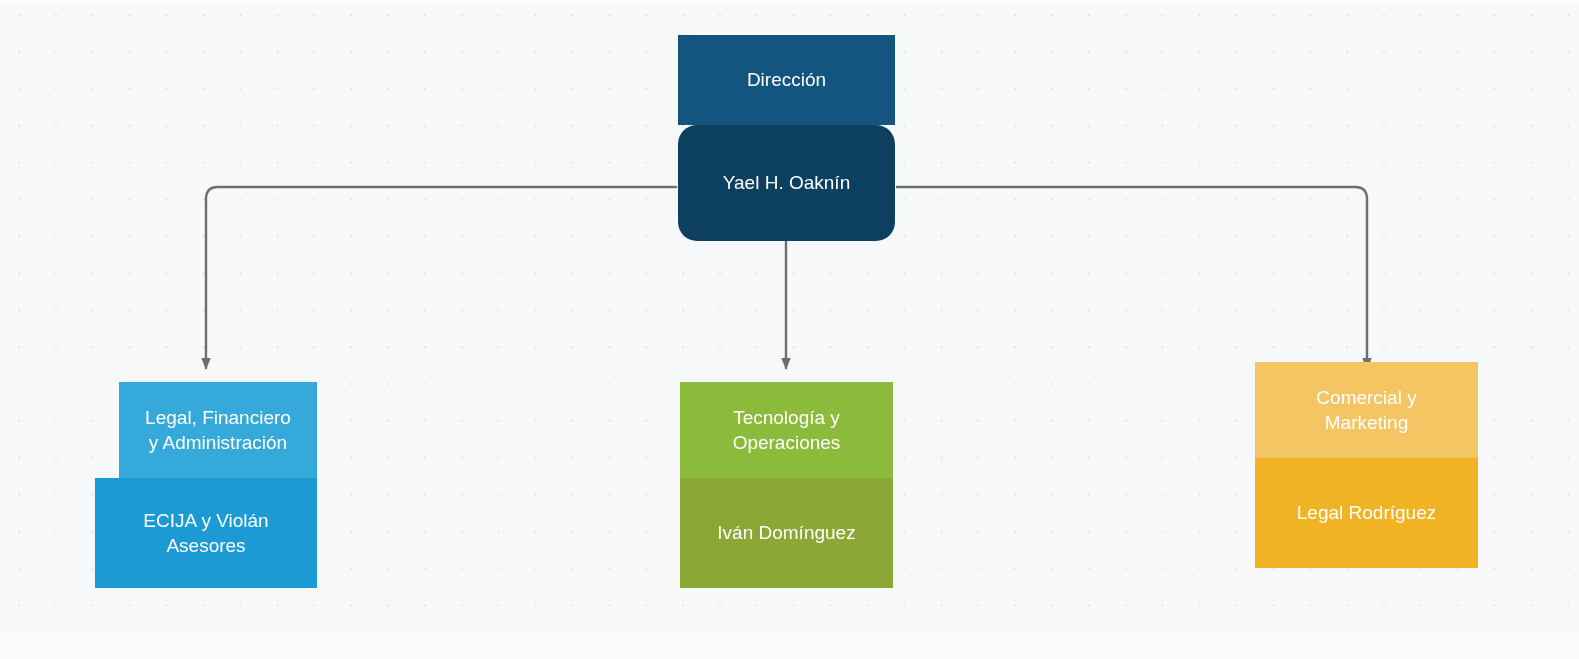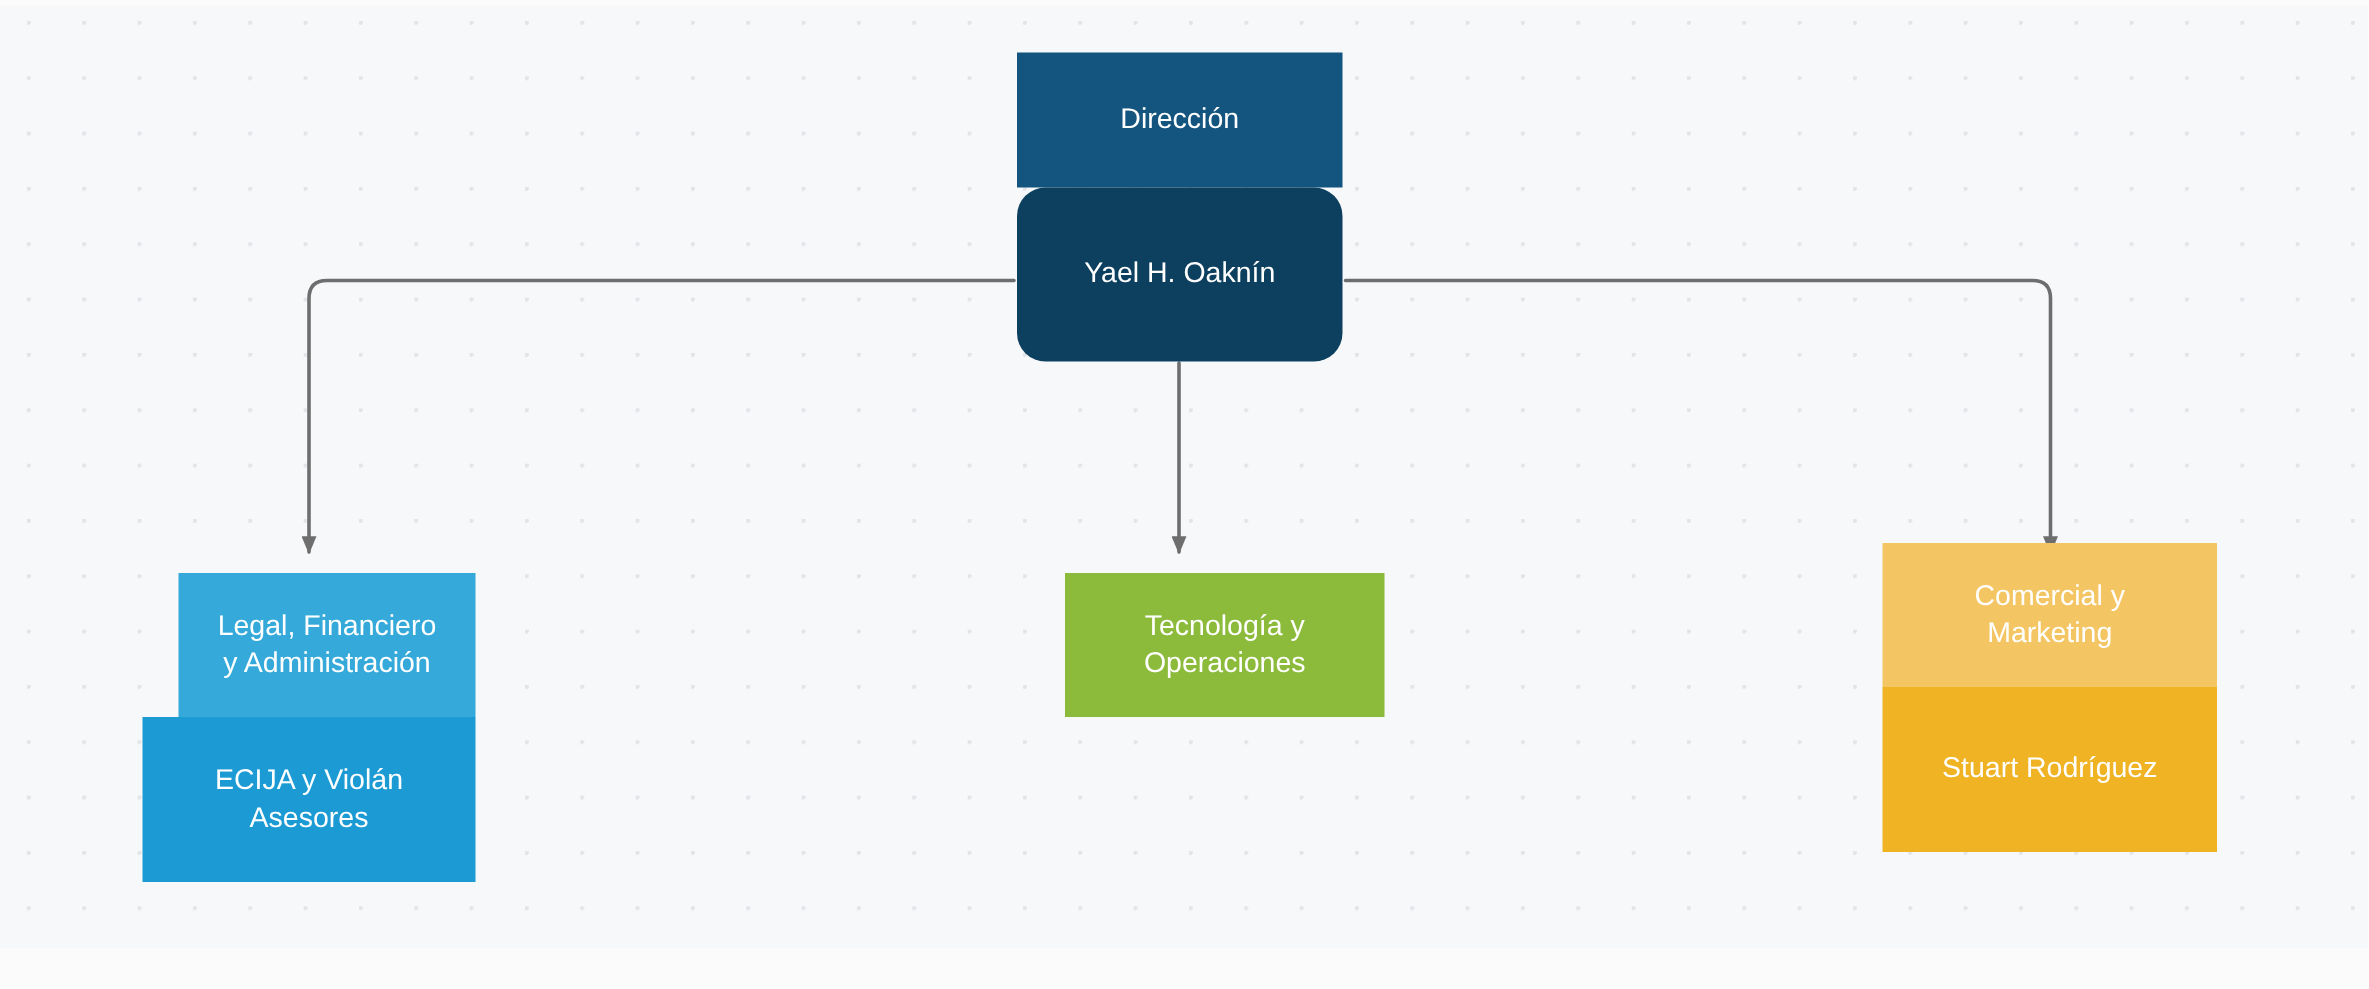--- a/index.html
+++ b/index.html
@@ -110,21 +110,21 @@
     background: #35aada;
     margin-left: 24px;
   }
   #node-legal .node-body {
     height: 110px;
     background: #1b9ad4;
   }
 
   
   #node-tech {
-    left: 710px;
+    left: 680px;
     top: 382px;
     width: 213px;
     height: 206px;
     border-radius: 25px;
   }
   #node-tech .node-header {
     height: 96px;
     background: #8cbb3b;
   }
   #node-tech .node-body {
@@ -175,21 +175,22 @@
   <div class="node" id="node-legal">
     <div class="node-header">Legal, Financiero
 y Administración</div>
     <div class="node-body">ECIJA y Violán
 Asesores</div>
   </div>
 
   <div class="node" id="node-tech">
     <div class="node-header">Tecnología y
 Operaciones</div>
+    <div class="node-body">Iván Domínguez</div>
   </div>
 
   <div class="node" id="node-comercial">
     <div class="node-header">Comercial y
 Marketing</div>
-    <div class="node-body">Stuart Rodríguez</div>
+    <div class="node-body">Legal Rodríguez</div>
   </div>
 
 </div>
 
 </body></html>

